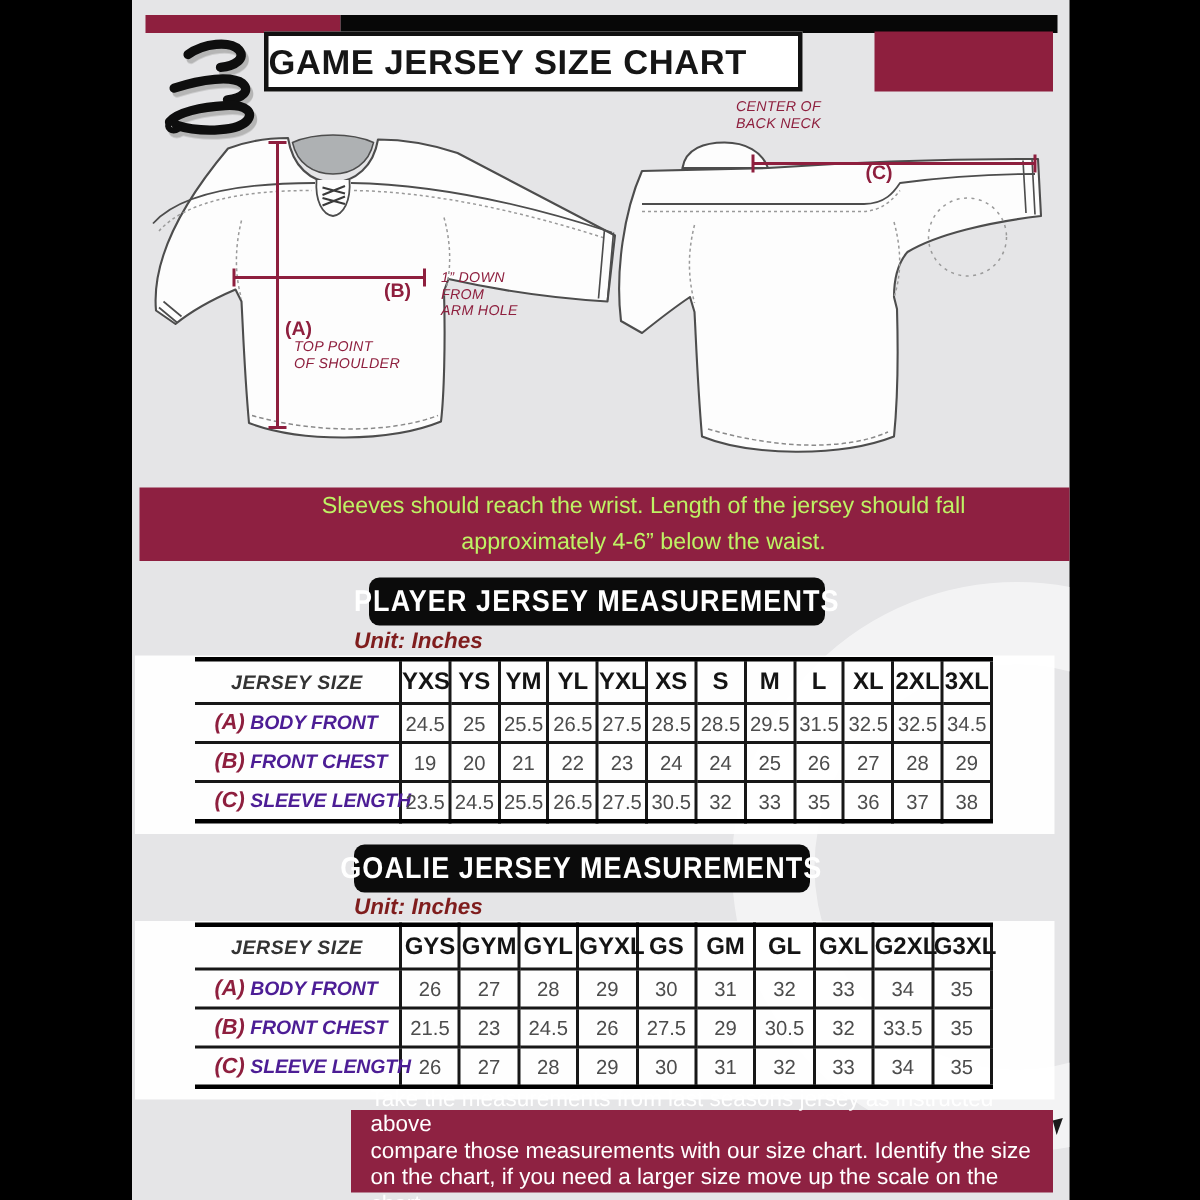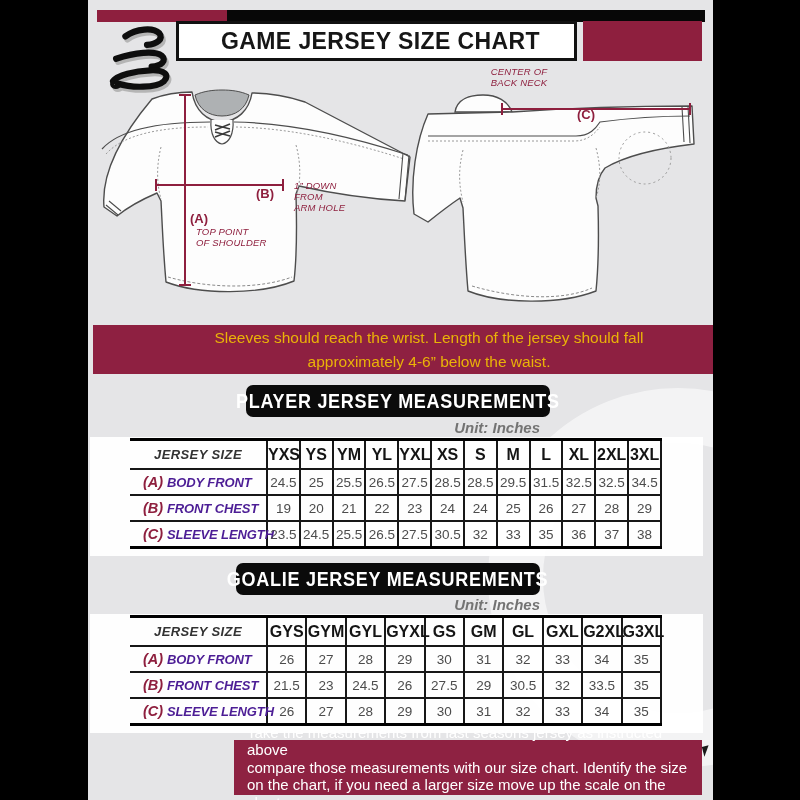--- a/index.html
+++ b/index.html
@@ -4,38 +4,38 @@
 <style>
   html,body{margin:0;padding:0;}
   body{width:800px;height:800px;background:#000;position:relative;font-family:"Liberation Sans",sans-serif;overflow:hidden;}
   .content{position:absolute;left:88px;top:0;width:625px;height:800px;background:#e5e5e7;overflow:hidden;}
   .abs{position:absolute;}
   
   .strip-m{left:9px;top:10px;width:130px;height:12px;background:#8e1f3e;}
   .strip-b{left:139px;top:10px;width:478px;height:12px;background:#070707;}
   .logo{left:10px;top:24px;width:98px;height:68px;filter:drop-shadow(2px 3px 0 #b5b5b5);}
   .title-box{left:88px;top:21px;width:353px;height:34px;border:3px solid #111;background:#fff;
-             line-height:34px;padding-left:42px;font-size:23px;font-weight:bold;color:#161616;letter-spacing:.4px;white-space:nowrap;}
+             line-height:34px;font-size:23px;font-weight:bold;color:#161616;letter-spacing:.4px;white-space:nowrap;}
   .title-maroon{left:495px;top:21px;width:119px;height:40px;background:#8e1f3e;}
   
   .mk{color:#8e1f3e;font-weight:bold;font-size:13px;}
   .mtxt{color:#8e1f3e;font-weight:normal;font-style:italic;font-size:9.5px;line-height:11px;letter-spacing:.2px;white-space:pre-line;}
   .lblA{left:102px;top:211px;} .lblAd{left:108px;top:226px;}
   .lblB{left:168px;top:186px;} .lblBd{left:206px;top:180px;}
   .lblC{left:489px;top:107px;} .lblCd{left:386px;top:66px;width:90px;text-align:center;}
   
-  .banner{left:5px;top:325px;width:672px;height:49px;background:#8e2041;color:#eab308;display:flex;align-items:center;justify-content:center;
+  .banner{left:5px;top:325px;width:672px;height:49px;background:#8e2041;color:#bef264;display:flex;align-items:center;justify-content:center;
           text-align:center;font-size:15.5px;line-height:24px;white-space:pre-line;z-index:2;}
   
   .ring{left:400px;top:388px;width:380px;height:380px;border:55px solid rgba(255,255,255,.55);border-radius:50%;box-sizing:border-box;z-index:0;}
   
   .pill{left:148px;width:304px;height:32px;background:#0b0b0b;border-radius:7px;color:#fff;display:flex;align-items:center;justify-content:center;z-index:3;}
   .pill span{font-size:20px;font-weight:bold;letter-spacing:.8px;transform:scaleX(.9);white-space:nowrap;}
   .pill.player{top:385px;margin-left:10px;} .pill.goalie{top:563px;}
-  .unit{left:148px;width:304px;text-align:right;font-style:italic;font-weight:bold;font-size:15px;color:#737373;z-index:3;}
+  .unit{left:148px;width:304px;text-align:left;font-style:italic;font-weight:bold;font-size:15px;color:#7f1d1d;z-index:3;}
   .unit.player{top:419px;} .unit.goalie{top:596px;}
   .band{left:2px;width:613px;height:119px;background:rgba(255,255,255,.94);z-index:1;}
   .band.player{top:437px;} .band.goalie{top:614px;}
   
   table.size-table{position:absolute;left:42px;width:532px;border-collapse:collapse;table-layout:fixed;z-index:2;
                    border-top:3px solid #000;border-bottom:3px solid #000;}
   table.size-table.player{top:438px;} table.size-table.goalie{top:615px;}
   .size-table td{border:2px solid #171717;text-align:center;padding:0;height:24px;font-size:13.5px;color:#4c4c4c;background:transparent;}
   .size-table tr.hd td{height:27px;}
   .size-table td.sz{font-size:16px;font-weight:bold;color:#141414;}

